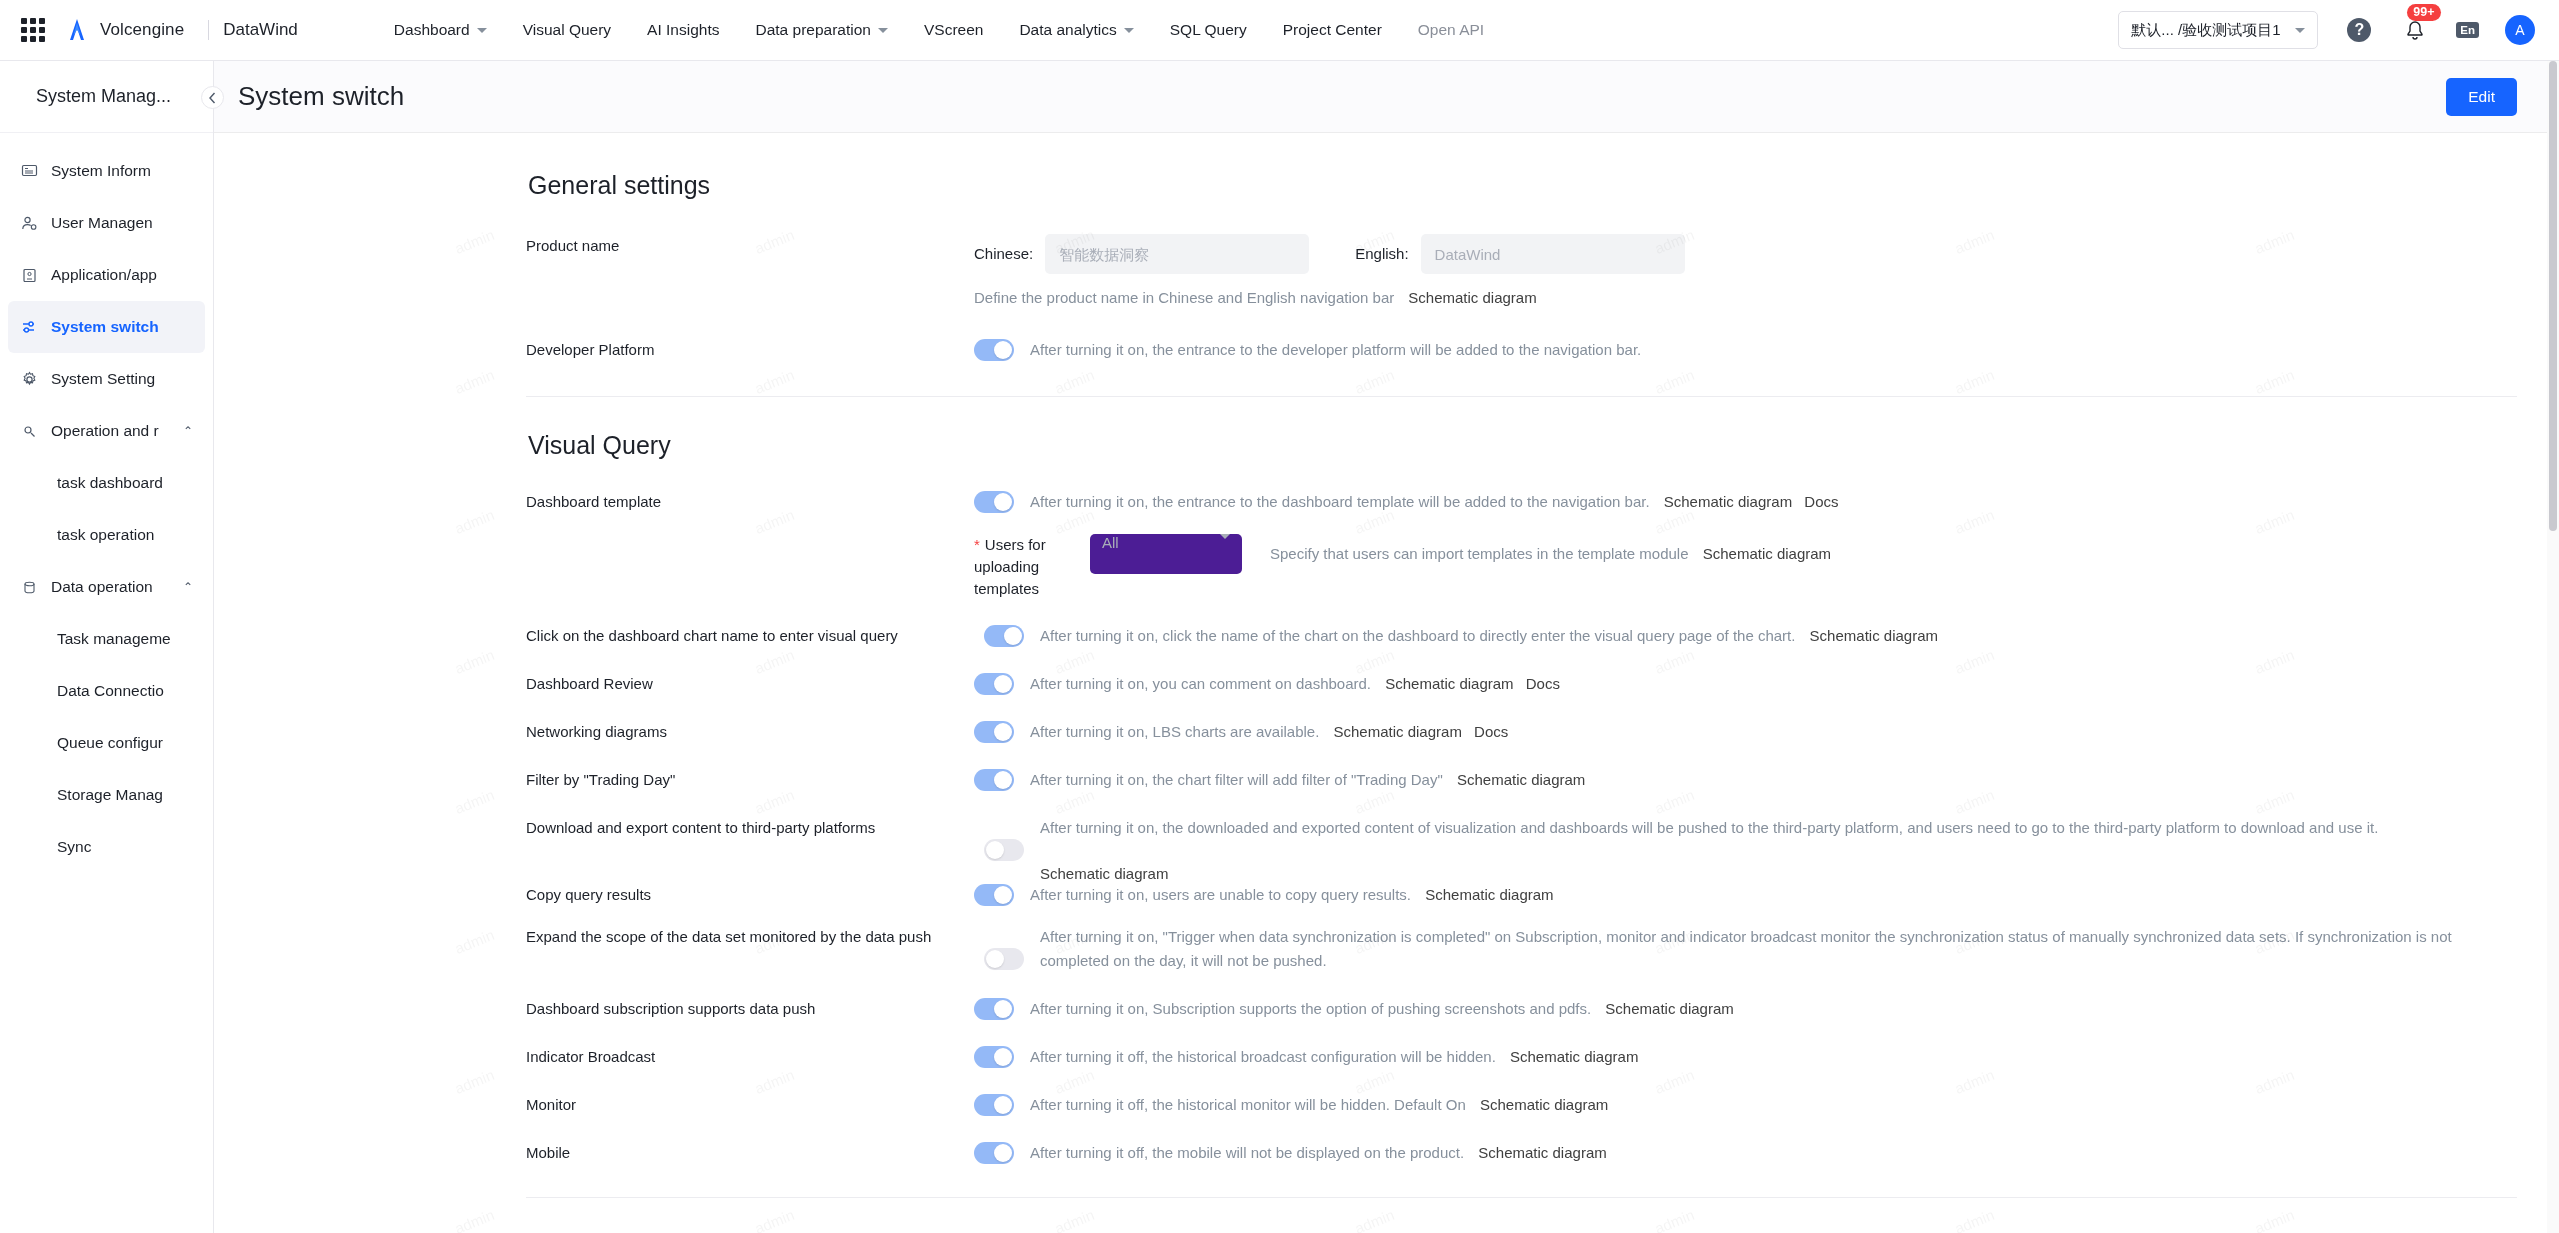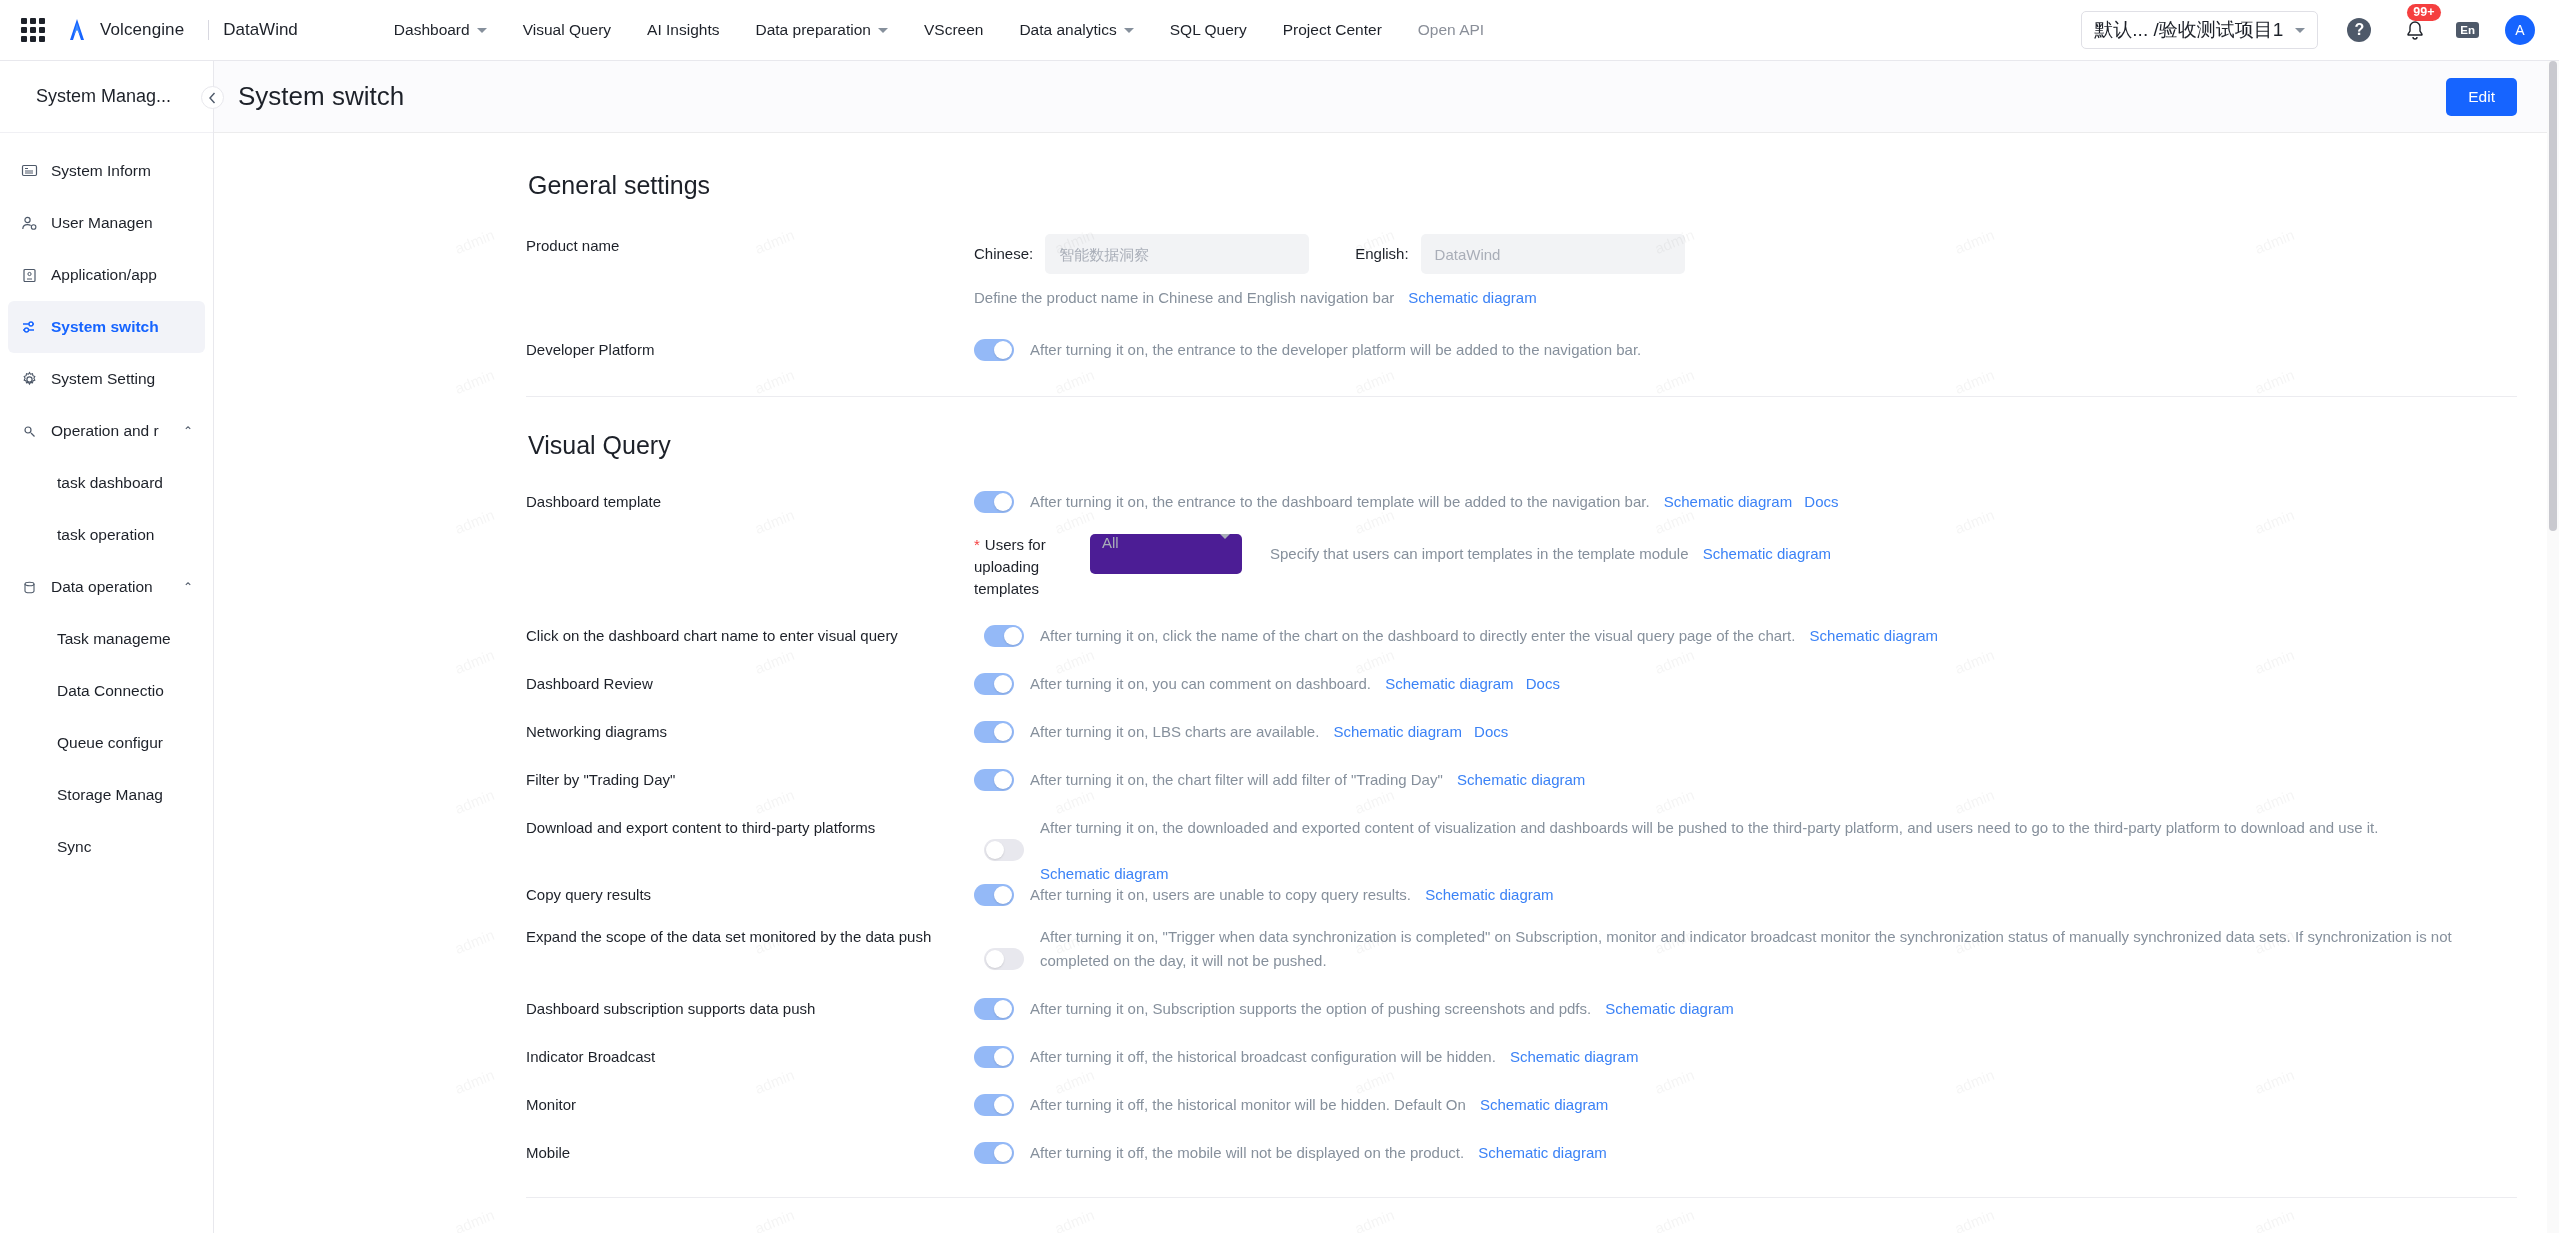--- a/index.html
+++ b/index.html
@@ -38,21 +38,21 @@
   .navitem {
     font-size: 15.5px; color: #1d2129; padding: 0 18px; height: 60px;
     display: flex; align-items: center; cursor: pointer; white-space: nowrap; gap: 7px;
   }
   .navitem.muted { color: #8a8f99; }
   .caret { width: 0; height: 0; border-left: 5px solid transparent; border-right: 5px solid transparent; border-top: 5px solid #86909c; display: inline-block; }
   .nav-right { margin-left: auto; display: flex; align-items: center; gap: 26px; }
   .proj-select {
     border: 1px solid #e0e0e6; border-radius: 5px; height: 38px;
     display: flex; align-items: center; padding: 0 12px; gap: 12px;
-    font-size: 19px; color: #1d2129; cursor: pointer; min-width: 200px;
+    font-size: 15px; color: #1d2129; cursor: pointer; min-width: 200px;
   }
   .icon-btn { width: 30px; height: 30px; display: flex; align-items: center; justify-content: center; cursor: pointer; position: relative; }
   .help-circle {
     width: 24px; height: 24px; border-radius: 50%; background: #4e5969;
     color: #fff; font-size: 16px; font-weight: bold; display: flex; align-items: center; justify-content: center;
   }
   .bell { position: relative; }
   .badge {
     position: absolute; top: -11px; left: 7px;
     background: #f53f3f; color: #fff; font-size: 12.5px; font-weight: bold;
@@ -125,21 +125,21 @@
 
   .label-inline { font-size: 15px; color: #1d2129; margin-right: 12px; line-height: 40px; }
   .txt-input {
     background: #f2f3f5; border: none; border-radius: 5px; height: 40px; width: 264px;
     padding: 0 14px; font-size: 15px; color: #1d2129; font-family: inherit; outline: none;
   }
   .txt-input::placeholder { color: #a9aeb8; }
   .gap-x { width: 46px; }
 
   .help-line { font-size: 15px; color: #86909c; line-height: 24px; display: flex; align-items: baseline; flex-wrap: wrap; gap: 0; }
-  .link { color: #3b82f6; cursor: pointer; text-decoration: none; }
+  .link { color: #404040; cursor: pointer; text-decoration: none; }
 
   .switch {
     width: 40px; min-width: 40px; height: 22px; border-radius: 11px; background: #94b9f7;
     position: relative; cursor: pointer; margin-top: 1px;
   }
   .switch.off { background: #e8e8ee; }
   .switch .knob {
     position: absolute; top: 2px; left: 20px; width: 18px; height: 18px; border-radius: 50%;
     background: #fff; box-shadow: 0 1px 2px rgba(0,0,0,.12);
   }

